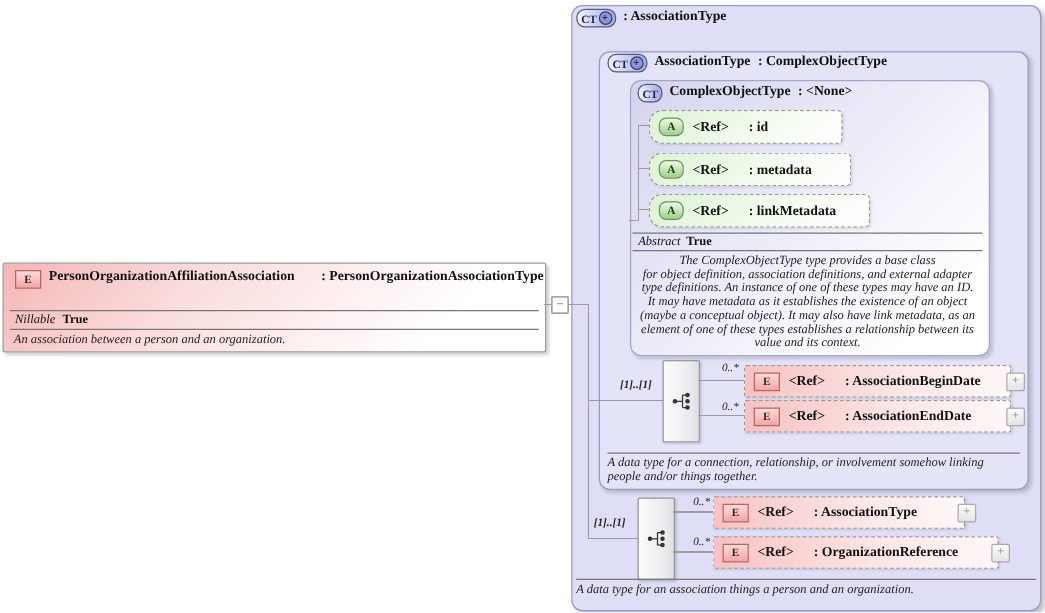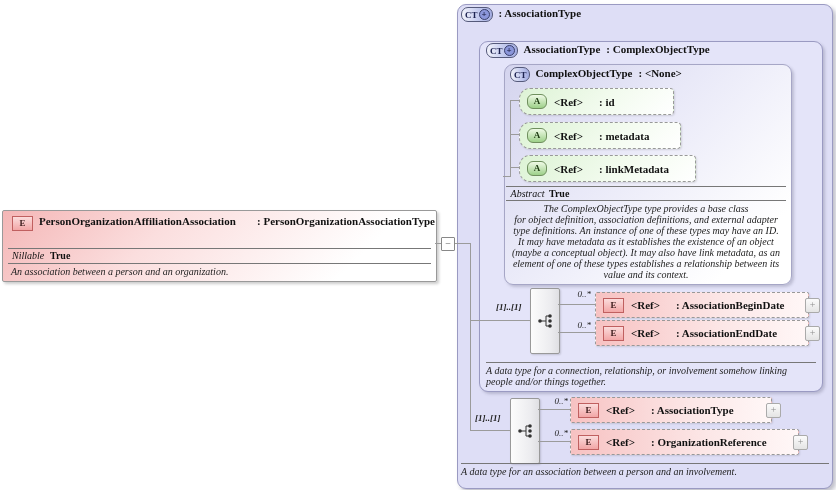--- a/index.html
+++ b/index.html
@@ -199,21 +199,21 @@
   <div class="card occ" style="left:536px;top:428px;">0..*</div>
   <div class="banner elem" style="left:570px;top:429px;width:220px;height:24px;">
     <span class="e-icon">E</span>
     <span class="ref">&lt;Ref&gt;</span>
     <span>: OrganizationReference</span>
   </div>
   <div class="expand" style="left:793px;top:435px;">+</div>
 
   <div style="position:absolute;left:461px;top:463px;width:368px;z-index:4;">
     <div class="sep"></div>
-    <div class="desc" style="padding-top:2px;">A data type for an association between a person and an involvement.</div>
+    <div class="desc" style="padding-top:2px;">A data type for an association things a person and an organization.</div>
   </div>
 
   <div class="element-box">
     <div style="position:absolute;left:9px;top:4px;display:flex;gap:6px;font-size:11px;font-weight:bold;line-height:12px;color:#111;">
       <span class="e-icon" style="margin-top:1px;">E</span>
       <span class="tname" style="width:200px;flex:none;">PersonOrganizationAffiliationAssociation</span>
       <span class="ttype" style="width:202px;margin-left:12px;">: PersonOrganizationAssociationType</span>
     </div>
     <div class="sep" style="position:absolute;left:5px;right:5px;top:37px;"></div>
     <div class="facet-row" style="position:absolute;left:9px;top:39px;">

